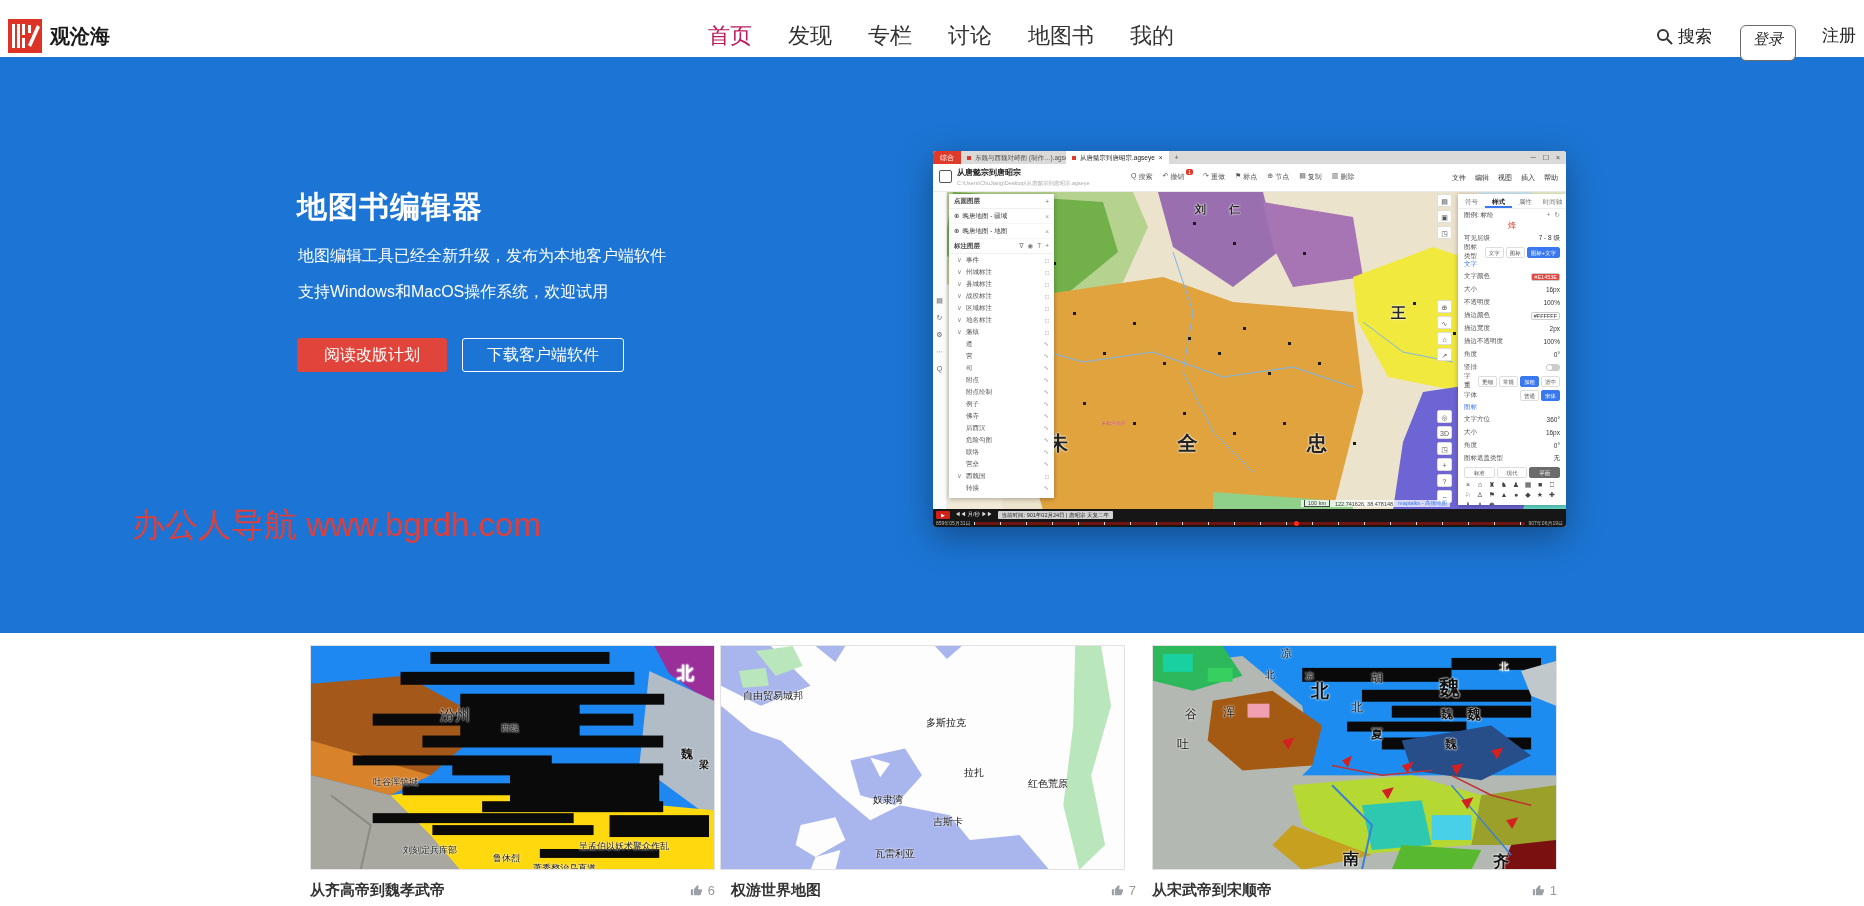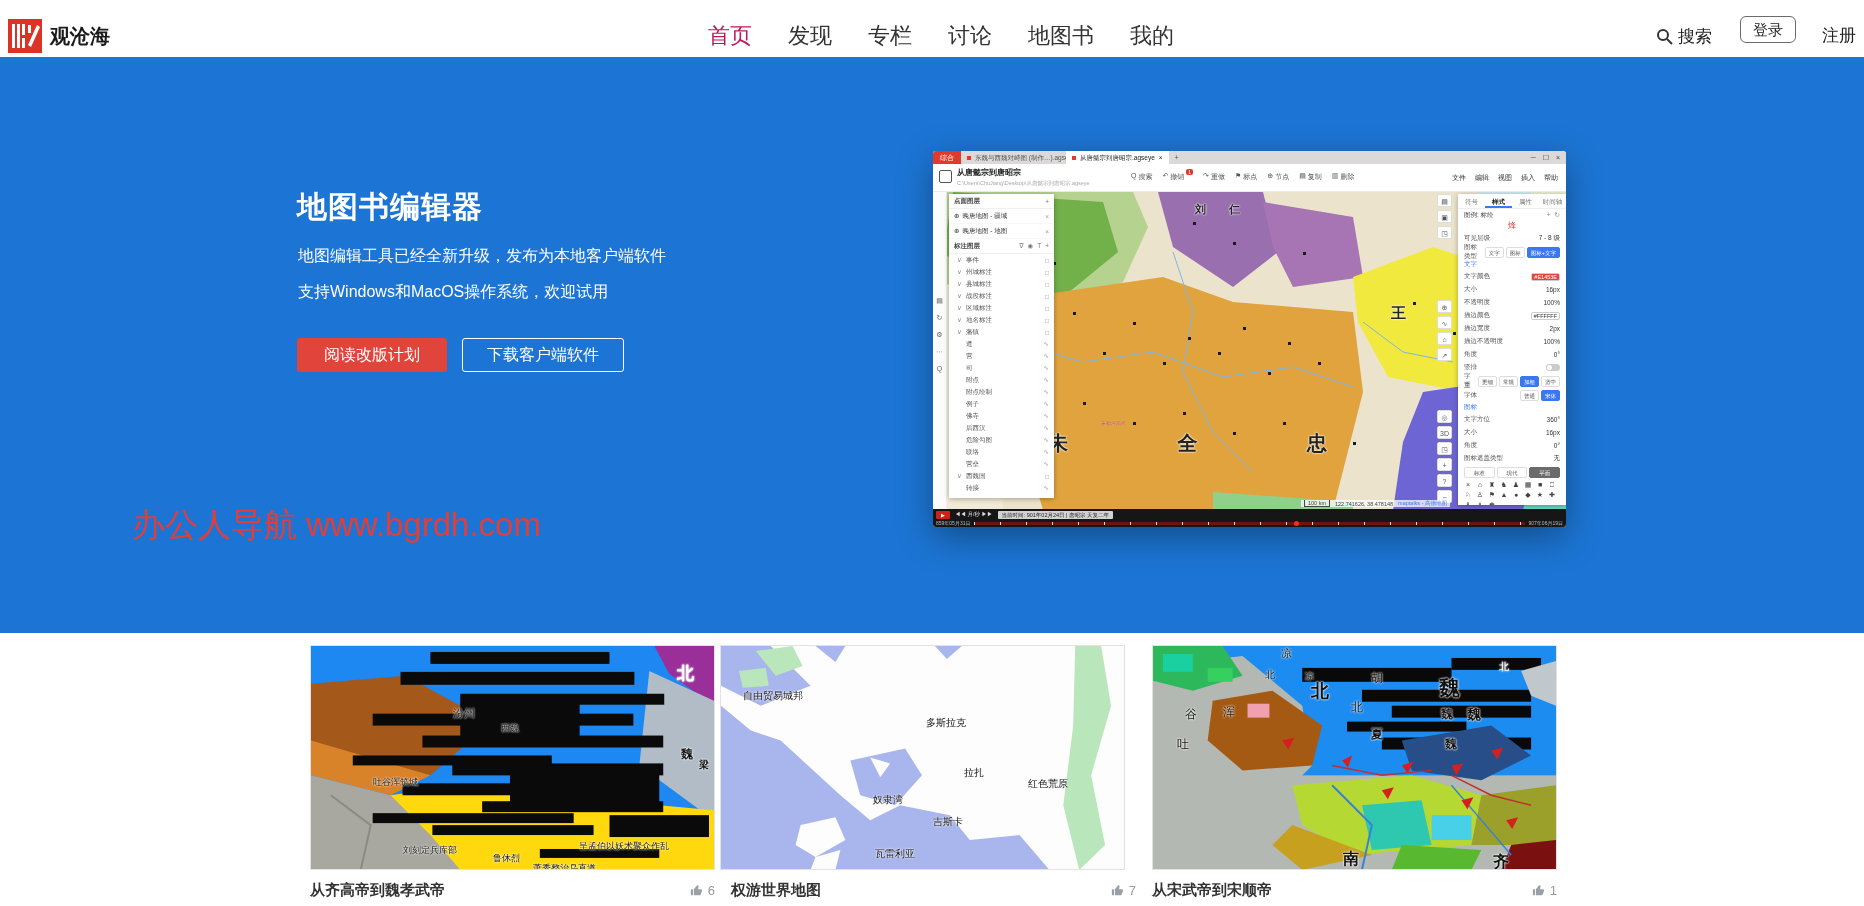--- a/index.html
+++ b/index.html
@@ -10,22 +10,22 @@
   
   .header { position:absolute; top:0; left:0; width:1864px; height:42px; background:#fff; z-index:20;margin-top:15px; }
   .logo { position:absolute; left:8px; top:4px; width:34px; height:34px; }
   .brand { position:absolute; left:50px; top:0; line-height:42px; font-size:20px; font-weight:bold; color:#1a1a1a; }
   .nav { position:absolute; left:708px; top:0; height:42px; display:flex; gap:36px;
          font-family:"Liberation Serif", serif; font-size:22px; }
   .nav-item { line-height:42px; color:#333; cursor:pointer; white-space:nowrap; }
   .nav-item.sel { color:#be185d; }
   .search { position:absolute; left:1656px; top:0; height:42px; display:flex; align-items:center; gap:5px;
             font-size:17px; color:#222; cursor:pointer; }
-  .login-btn { position:absolute; left:1740px; top:1px; min-width:56px; height:27px; line-height:26px; padding:0 12px;
-               text-align:center; border:1px solid #6b6b6b; border-radius:6px; font-size:15px; color:#222; cursor:pointer; background:#fff; }
+  .login-btn { position:absolute; left:1740px; top:10px; min-width:56px; height:36px; line-height:26px; padding:0 12px;
+               text-align:center; border:1px solid #6b6b6b; border-radius:6px; font-size:15px; color:#222; cursor:pointer; background:#fff;font-style:italic; }
   .register { position:absolute; left:1822px; top:0; line-height:42px; font-size:17px; color:#222; cursor:pointer; }
 
   
   .hero { position:absolute; top:42px; left:0; width:1864px; height:591px; background:#1c75d4; }
   .hero-title { position:absolute; left:297px; top:145px; font-size:30px; font-weight:bold; color:#fff; letter-spacing:1px; }
   .hero-line1 { position:absolute; left:298px; top:204px; font-size:16px; color:#fff; }
   .hero-line2 { position:absolute; left:298px; top:240px; font-size:16px; color:#fff; }
   .btn-primary { position:absolute; left:297px; top:296px; width:150px; height:34px; line-height:34px; text-align:center;
                  background:#e0443a; color:#fff; font-size:16px; border-radius:3px; cursor:pointer; }
   .btn-outline { position:absolute; left:462px; top:296px; width:162px; height:34px; line-height:32px; text-align:center;
@@ -661,21 +661,21 @@
           <rect x="62" y="168" width="202" height="10"></rect>
         <rect x="122" y="180" width="162" height="10"></rect>
           <rect x="230" y="204" width="120" height="9"></rect>
         <rect x="150" y="58" width="120" height="34"></rect>
           <rect x="200" y="120" width="150" height="40"></rect>
         <rect x="300" y="170" width="100" height="22"></rect>
       </g>
     </svg>
     <div>
 
-    <span class="card-label" style="left: 142px; top: 60px; font-size: 11px;">汾州</span>
+    <span class="card-label" style="left: 129px; top: 60px; font-size: 15px;">汾州</span>
         <span class="card-label" style="left: 190px; top: 76px; font-size: 9px;">西魏</span>
         <span class="card-label" style="left: 62px; top: 130px; font-size: 9px;">吐谷浑筑城</span>
         <span class="card-label" style="left: 92px; top: 198px; font-size: 9px;">刘刻定兵库部</span>
         <span class="card-label" style="left: 182px; top: 206px; font-size: 9px;">鲁休烈</span>
         <span class="card-label" style="left: 222px; top: 216px; font-size: 9px;">萧秀整治乌直道</span>
         <span class="card-label" style="left: 268px; top: 194px; font-size: 9px;">呈孟伯以妖术聚众作乱</span>
         <span class="card-label" style="left: 366px; top: 16px; font-size: 17px; color: rgb(255, 255, 255); font-weight: bold;">北</span>
         <span class="card-label" style="left: 370px; top: 100px; font-size: 12px; font-weight: bold;">魏</span>
         <span class="card-label" style="left: 388px; top: 112px; font-size: 10px; font-weight: bold;">梁</span>
       </div>

